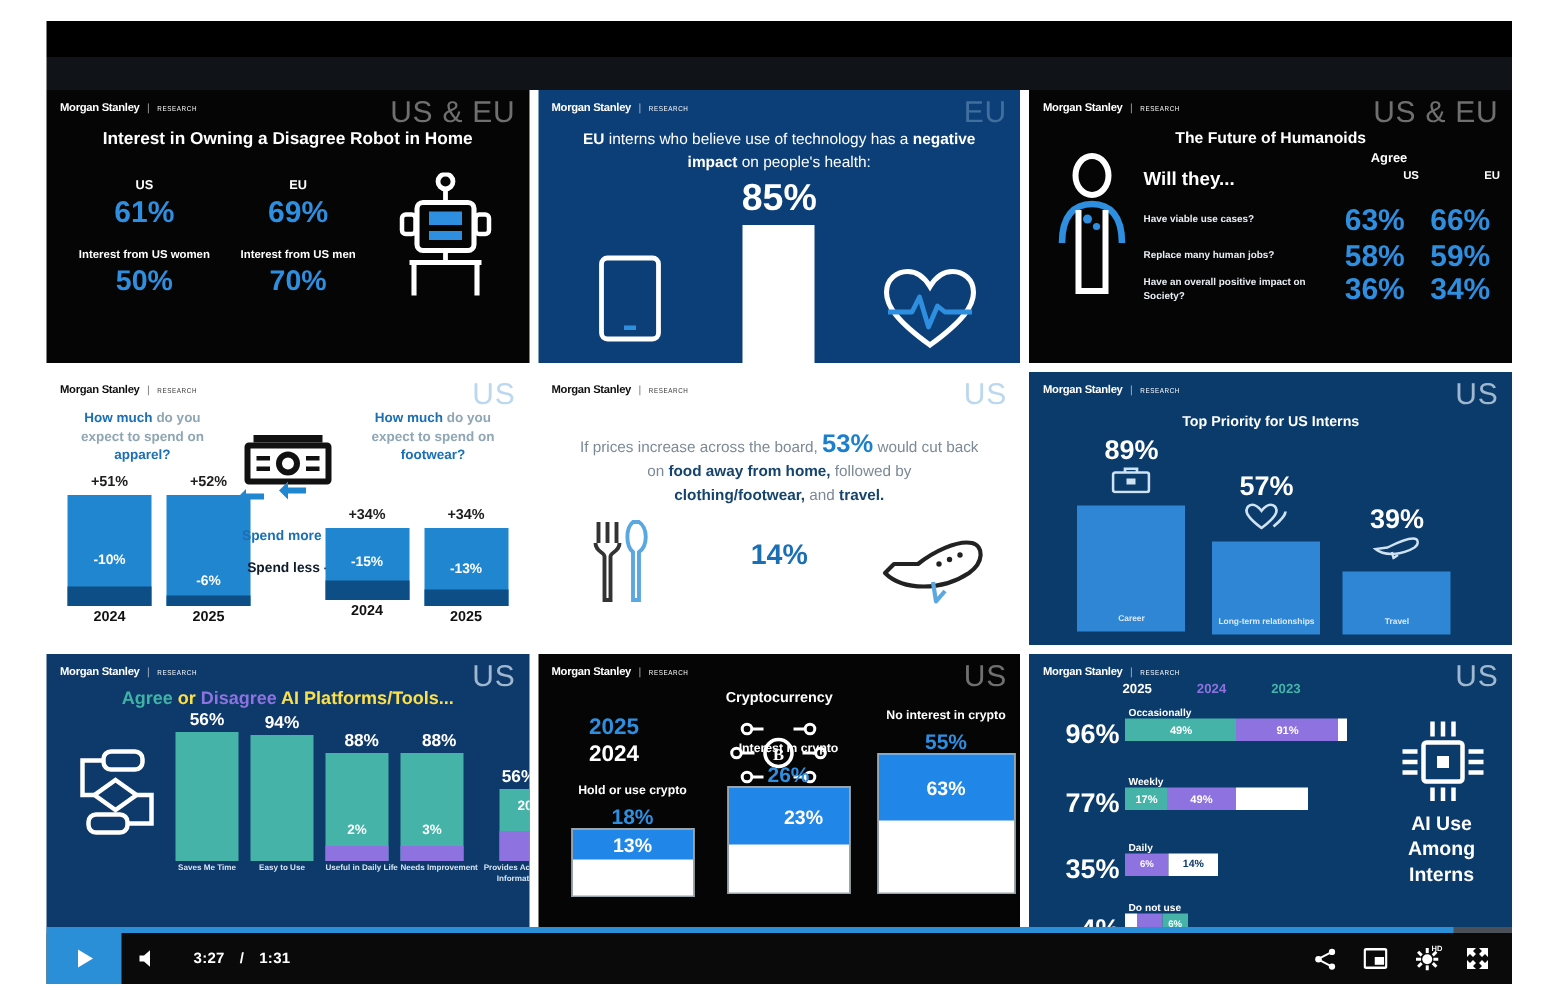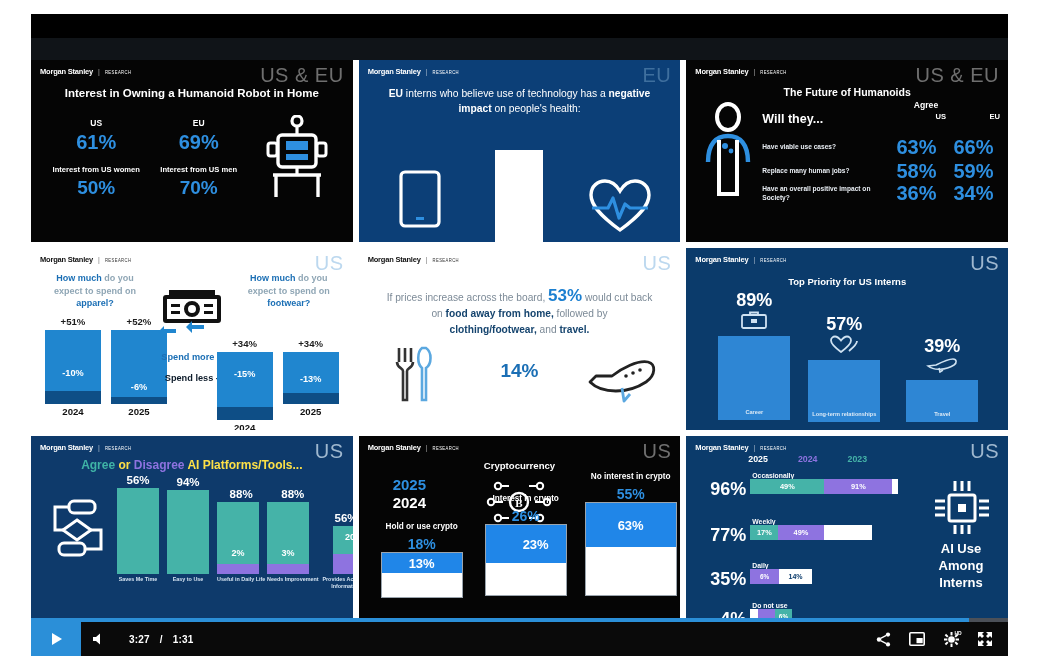--- a/index.html
+++ b/index.html
@@ -154,21 +154,21 @@
   <div class="stage">
     <div class="grid">
 
       <div class="panel p-dark">
         <div class="ms ms-light">
           <span class="nm">Morgan Stanley</span>
           <span class="sep">|</span>
           <span class="rs">RESEARCH</span>
         </div>
         <div class="region region-grey">US &amp; EU</div>
-        <div class="p1-title">Interest in Owning a Humanoid Robot in Home</div>
+        <div class="p1-title">Interest in Owning a Disagree Robot in Home</div>
         <div class="p1-cols">
           <div class="p1-col">
             <div class="p1-lab">US</div>
             <div class="p1-big">61%</div>
             <div class="p1-sub">Interest from US women</div>
             <div class="p1-big2">50%</div>
           </div><div class="p1-col">
             <div class="p1-lab">EU</div>
             <div class="p1-big">69%</div>
             <div class="p1-sub">Interest from US men</div>
@@ -195,20 +195,21 @@
       <div class="panel p-navy" style="background:#0c3f77">
         <div class="ms ms-light">
           <span class="nm">Morgan Stanley</span>
           <span class="sep">|</span>
           <span class="rs">RESEARCH</span>
         </div>
         <div class="region region-navyfade">EU</div>
         <div class="p2-title">
           <b>EU</b><span> interns who believe use of technology has a </span><b>negative impact</b><span> on people's health:</span>
         </div>
+        <div class="p2-pct">85%</div>
         <div class="p2-bar"></div>
         <div class="tablet">
           <svg width="42" height="58" viewBox="0 0 42 58">
             <rect x="2" y="2" width="38" height="54" rx="4" fill="none" stroke="#fff" stroke-width="3.2"></rect>
             <rect x="17" y="47" width="8" height="3" fill="#2e8fe0"></rect>
           </svg>
         </div>
         <div class="heart">
           <svg width="64" height="56" viewBox="0 0 64 56">
             <path d="M32 52 C10 36 3 26 3 17 C3 8 10 3 17 3 C24 3 29 8 32 13 C35 8 40 3 47 3 C54 3 61 8 61 17 C61 26 54 36 32 52 Z" fill="none" stroke="#fff" stroke-width="3.4"></path>
@@ -302,21 +303,21 @@
             <path d="M42 50 L36 44 L36 47 L24 47 L24 51 L36 51 L36 54 Z" fill="#2086cf" transform="translate(-18,-4) scale(-1,1) translate(-60,0)"></path>
           </svg>
         </div>
         <div class="p4-legend" style="top:104px;">
           <div class="l1">Spend more +</div>
           <div class="l2">Spend less -</div>
         </div>
 
         <div class="bar-col" style="right:80px; top:90px;">
           <div class="bar-top-lab">+34%</div>
-          <div class="bar-box" style="height:68px;">
+          <div class="bar-box" style="height:48px;">
             <div class="bar-inner-lab" style="top:17px;">-15%</div>
             <div class="bar-neg" style="height:13px;"></div>
           </div>
           <div class="bar-year">2024</div>
         </div>
         <div class="bar-col" style="right:14px; top:90px;">
           <div class="bar-top-lab">+34%</div>
           <div class="bar-box" style="height:52px;">
             <div class="bar-inner-lab" style="top:22px;">-13%</div>
             <div class="bar-neg" style="height:11px;"></div>
@@ -381,21 +382,21 @@
           <div>
             <svg width="28" height="18" viewBox="0 0 28 18">
                 <path d="M11 17 C3 11 1 8 1 5.5 C1 3 3 1.5 5 1.5 C7 1.5 9 3 11 5.5 C13 3 15 1.5 17 1.5 C19 1.5 21 3 21 5.5 C21 8 19 11 11 17 Z" fill="none" stroke="#cfe2f2" stroke-width="1.8"></path>
                 <path d="M19 16 C25 11 27 8 27 6" fill="none" stroke="#cfe2f2" stroke-width="1.8"></path>
               </svg>
           </div>
           <div class="p6-bar" style="height:62px; margin-top:3px;">
             <div class="p6-cap">Long-term relationships</div>
           </div>
         </div>
-        <div class="p6-col" style="left:220px; top:88px; width:72px;">
+        <div class="p6-col" style="left:209px; top:88px; width:72px;">
           <div class="p6-pct">39%</div>
           <div>
             <svg width="32" height="16" viewBox="0 0 32 16">
                 <path d="M2 9 C8 14 20 13 28 8 C31 6 31 2 27 2 C22 2 14 6 10 8 Z" fill="none" stroke="#cfe2f2" stroke-width="1.6"></path>
                 <path d="M13 11 L14 15 L17 13" fill="none" stroke="#cfe2f2" stroke-width="1.6"></path>
               </svg>
           </div>
           <div class="p6-bar" style="height:42px; margin-top:3px;">
             <div class="p6-cap">Travel</div>
           </div>

